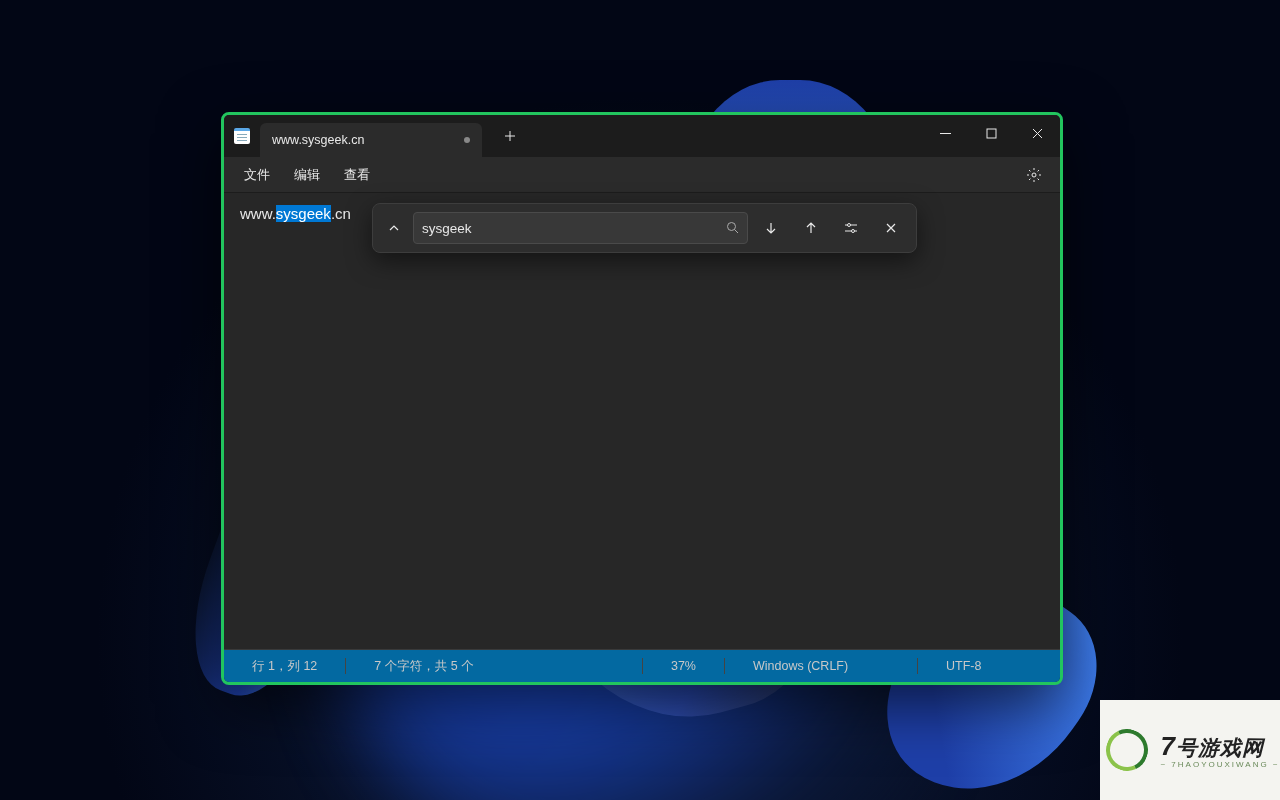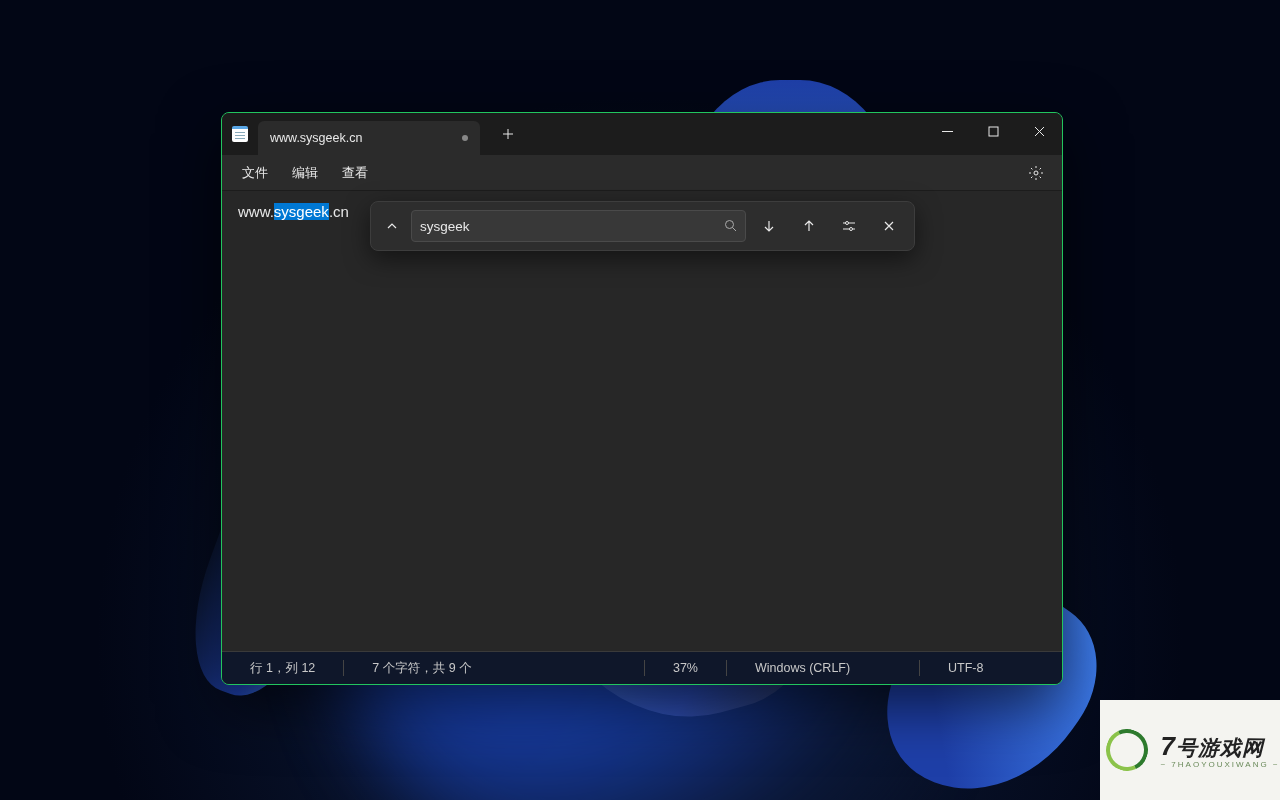--- a/index.html
+++ b/index.html
@@ -32,21 +32,21 @@
 }
 .wallpaper-petal4 {
   position: absolute; width: 180px; height: 220px; left: 900px; top: 580px;
   background: linear-gradient(225deg, #4285f4 0%, #1e3fa8 70%);
   border-radius: 50% 40% 60% 45%; transform: rotate(35deg);
 }
 .notepad-window {
   position: absolute; left: 221px; top: 112px; width: 842px; height: 573px;
   background: #2b2b2b; border-radius: 8px;
   box-shadow: 0 20px 60px rgba(0,0,0,0.6); overflow: hidden;
-  border: 1px solid #22c55e;
+  border: 3px solid #22c55e;
 }
 .titlebar {
   height: 42px; background: #1c1c1c; display: flex; align-items: center;
 }
 .app-icon {
   width: 16px; height: 16px; margin: 0 10px;
   background: linear-gradient(#5aa7e6 0 20%, #fff 20% 100%);
   border-radius: 2px; position: relative;
 }
 .app-icon::after { content:""; position:absolute; left:3px; top:6px; right:3px; height:1px; background:#8ab; box-shadow:0 3px 0 #8ab, 0 6px 0 #8ab; }
@@ -89,21 +89,21 @@
   flex: 1; height: 32px; background: #383838; border: 1px solid #4a4a4a;
   border-radius: 4px; display: flex; align-items: center; padding: 0 8px;
 }
 .find-input {
   flex: 1; background: transparent; border: none; outline: none;
   color: #e8e8e8; font-size: 13.5px; font-family: inherit;
 }
 .find-search-icon { color:#aaa; }
 .find-btn { width: 34px; height: 34px; display:flex; align-items:center; justify-content:center; color:#e8e8e8; cursor:pointer; border-radius:4px;}
 .statusbar {
-  height: 33px; background: #0f172a; display: flex; align-items: center;
+  height: 33px; background: #0369a1; display: flex; align-items: center;
   padding: 0 16px; font-size: 12.5px; color: #c8c8c8; gap: 16px;
   border-top: 1px solid #3a3a3a;
 }
 .status-cell { padding: 0 12px; }
 .status-divider { width:1px; height:16px; background:#444; }
 .status-spacer { flex: 1; }
 .watermark {
   position: absolute; right: 0; bottom: 0; width: 180px; height: 100px;
   background: #f4f4f0; display:flex; align-items:center; justify-content:center;
   flex-direction: column; gap: 2px;
@@ -218,21 +218,21 @@
         <svg width="12" height="12" viewBox="0 0 12 12">
             <path d="M2 2l8 8M10 2l-8 8" stroke="currentColor" stroke-width="1.2"></path>
           </svg>
       </div>
     </div>
   </div>
 
   <div class="statusbar">
     <div class="status-cell">行 1，列 12</div>
     <div class="status-divider"></div>
-    <div class="status-cell">7 个字符，共 9 个</div>
+    <div class="status-cell">7 个字符，共 5 个</div>
     <div class="status-spacer"></div>
     <div class="status-divider"></div>
     <div class="status-cell">37%</div>
     <div class="status-divider"></div>
     <div class="status-cell" style="width:160px">Windows (CRLF)</div>
     <div class="status-divider"></div>
     <div class="status-cell" style="width:110px">UTF-8</div>
   </div>
 
 </div>

